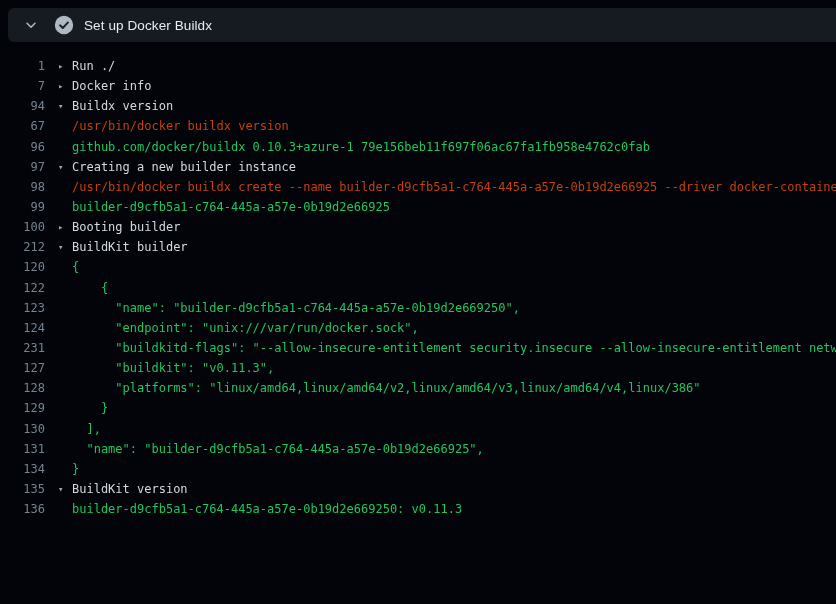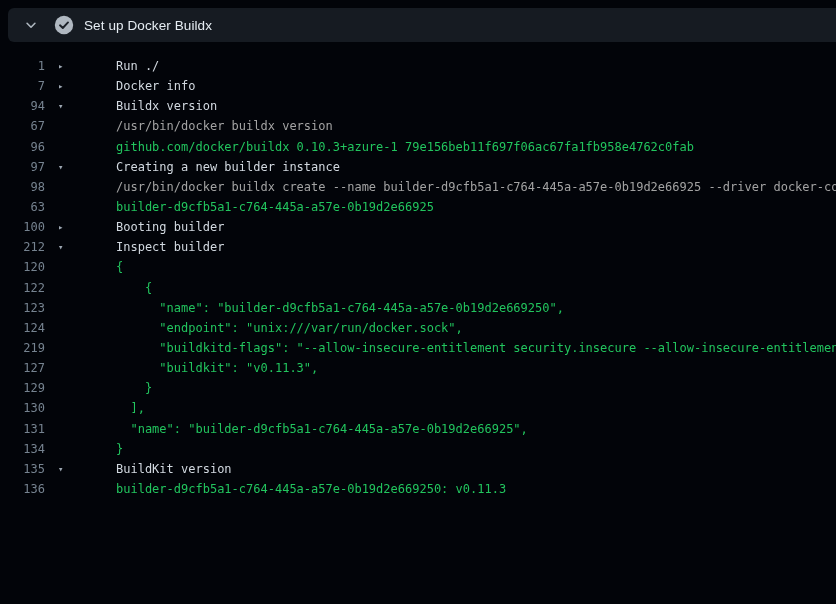--- a/index.html
+++ b/index.html
@@ -70,23 +70,23 @@
   }
   .marker {
     flex: 0 0 27px;
     width: 27px;
     padding-left: 13px;
     box-sizing: border-box;
     color: #9ea8b3;
     font-size: 9px;
     line-height: 20px;
   }
-  .text { overflow: hidden; margin-left: 44px; }
+  .text { overflow: hidden; }
   .text.group { color: #d2d9e0; }
-  .text.command { color: #a3a3a3; }
+  .text.command { color: #c2410c; }
   .text.output { color: #22c55e; }
   .log-line.group-row { cursor: pointer; }
 </style>
 </head>
 <body>
 
 <div class="stage">
 
   <div class="step-header">
     <span class="chev-btn">
@@ -104,29 +104,30 @@
   </div>
 
   <div class="log-area">
       <div class="log-line group-row"><span class="num">1</span><span class="marker">▸</span><span class="text group">Run ./</span></div>
       <div class="log-line group-row"><span class="num">7</span><span class="marker">▸</span><span class="text group">Docker info</span></div>
       <div class="log-line group-row"><span class="num">94</span><span class="marker">▾</span><span class="text group">Buildx version</span></div>
       <div class="log-line"><span class="num">67</span><span class="marker"></span><span class="text command">/usr/bin/docker buildx version</span></div>
       <div class="log-line"><span class="num">96</span><span class="marker"></span><span class="text output">github.com/docker/buildx 0.10.3+azure-1 79e156beb11f697f06ac67fa1fb958e4762c0fab</span></div>
       <div class="log-line group-row"><span class="num">97</span><span class="marker">▾</span><span class="text group">Creating a new builder instance</span></div>
       <div class="log-line"><span class="num">98</span><span class="marker"></span><span class="text command">/usr/bin/docker buildx create --name builder-d9cfb5a1-c764-445a-a57e-0b19d2e66925 --driver docker-container</span></div>
-      <div class="log-line"><span class="num">63</span><span class="marker"></span><span class="text output">builder-d9cfb5a1-c764-445a-a57e-0b19d2e66925</span></div>
+      <div class="log-line"><span class="num">99</span><span class="marker"></span><span class="text output">builder-d9cfb5a1-c764-445a-a57e-0b19d2e66925</span></div>
       <div class="log-line group-row"><span class="num">100</span><span class="marker">▸</span><span class="text group">Booting builder</span></div>
-      <div class="log-line group-row"><span class="num">212</span><span class="marker">▾</span><span class="text group">Inspect builder</span></div>
+      <div class="log-line group-row"><span class="num">212</span><span class="marker">▾</span><span class="text group">BuildKit builder</span></div>
       <div class="log-line"><span class="num">120</span><span class="marker"></span><span class="text output">{</span></div>
       <div class="log-line"><span class="num">122</span><span class="marker"></span><span class="text output">    {</span></div>
       <div class="log-line"><span class="num">123</span><span class="marker"></span><span class="text output">      "name": "builder-d9cfb5a1-c764-445a-a57e-0b19d2e669250",</span></div>
       <div class="log-line"><span class="num">124</span><span class="marker"></span><span class="text output">      "endpoint": "unix:///var/run/docker.sock",</span></div>
-      <div class="log-line"><span class="num">219</span><span class="marker"></span><span class="text output">      "buildkitd-flags": "--allow-insecure-entitlement security.insecure --allow-insecure-entitlement network.host",</span></div>
+      <div class="log-line"><span class="num">231</span><span class="marker"></span><span class="text output">      "buildkitd-flags": "--allow-insecure-entitlement security.insecure --allow-insecure-entitlement network.host",</span></div>
       <div class="log-line"><span class="num">127</span><span class="marker"></span><span class="text output">      "buildkit": "v0.11.3",</span></div>
+      <div class="log-line"><span class="num">128</span><span class="marker"></span><span class="text output">      "platforms": "linux/amd64,linux/amd64/v2,linux/amd64/v3,linux/amd64/v4,linux/386"</span></div>
       <div class="log-line"><span class="num">129</span><span class="marker"></span><span class="text output">    }</span></div>
       <div class="log-line"><span class="num">130</span><span class="marker"></span><span class="text output">  ],</span></div>
       <div class="log-line"><span class="num">131</span><span class="marker"></span><span class="text output">  "name": "builder-d9cfb5a1-c764-445a-a57e-0b19d2e66925",</span></div>
       <div class="log-line"><span class="num">134</span><span class="marker"></span><span class="text output">}</span></div>
       <div class="log-line group-row"><span class="num">135</span><span class="marker">▾</span><span class="text group">BuildKit version</span></div>
       <div class="log-line"><span class="num">136</span><span class="marker"></span><span class="text output">builder-d9cfb5a1-c764-445a-a57e-0b19d2e669250: v0.11.3</span></div>
     </div>
 
 </div>
 

